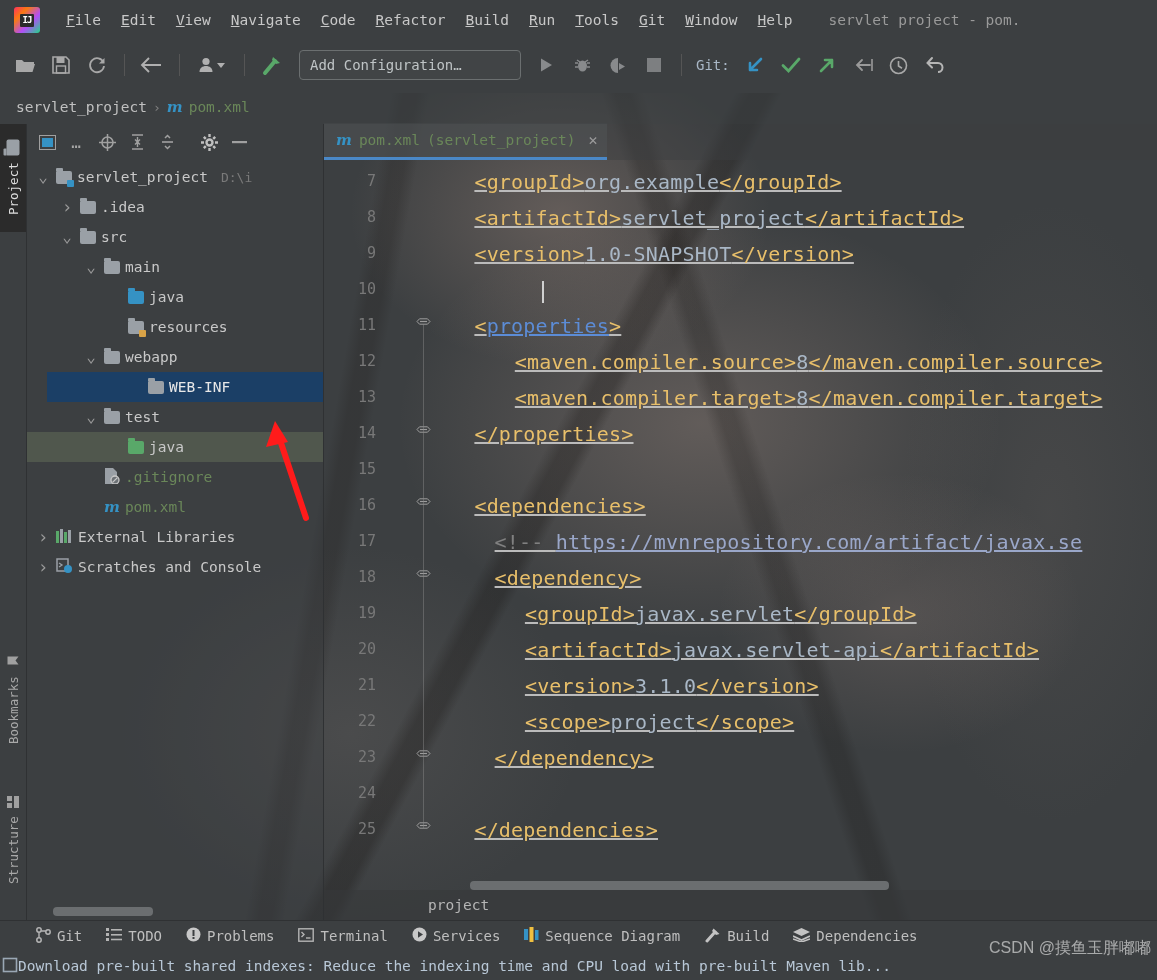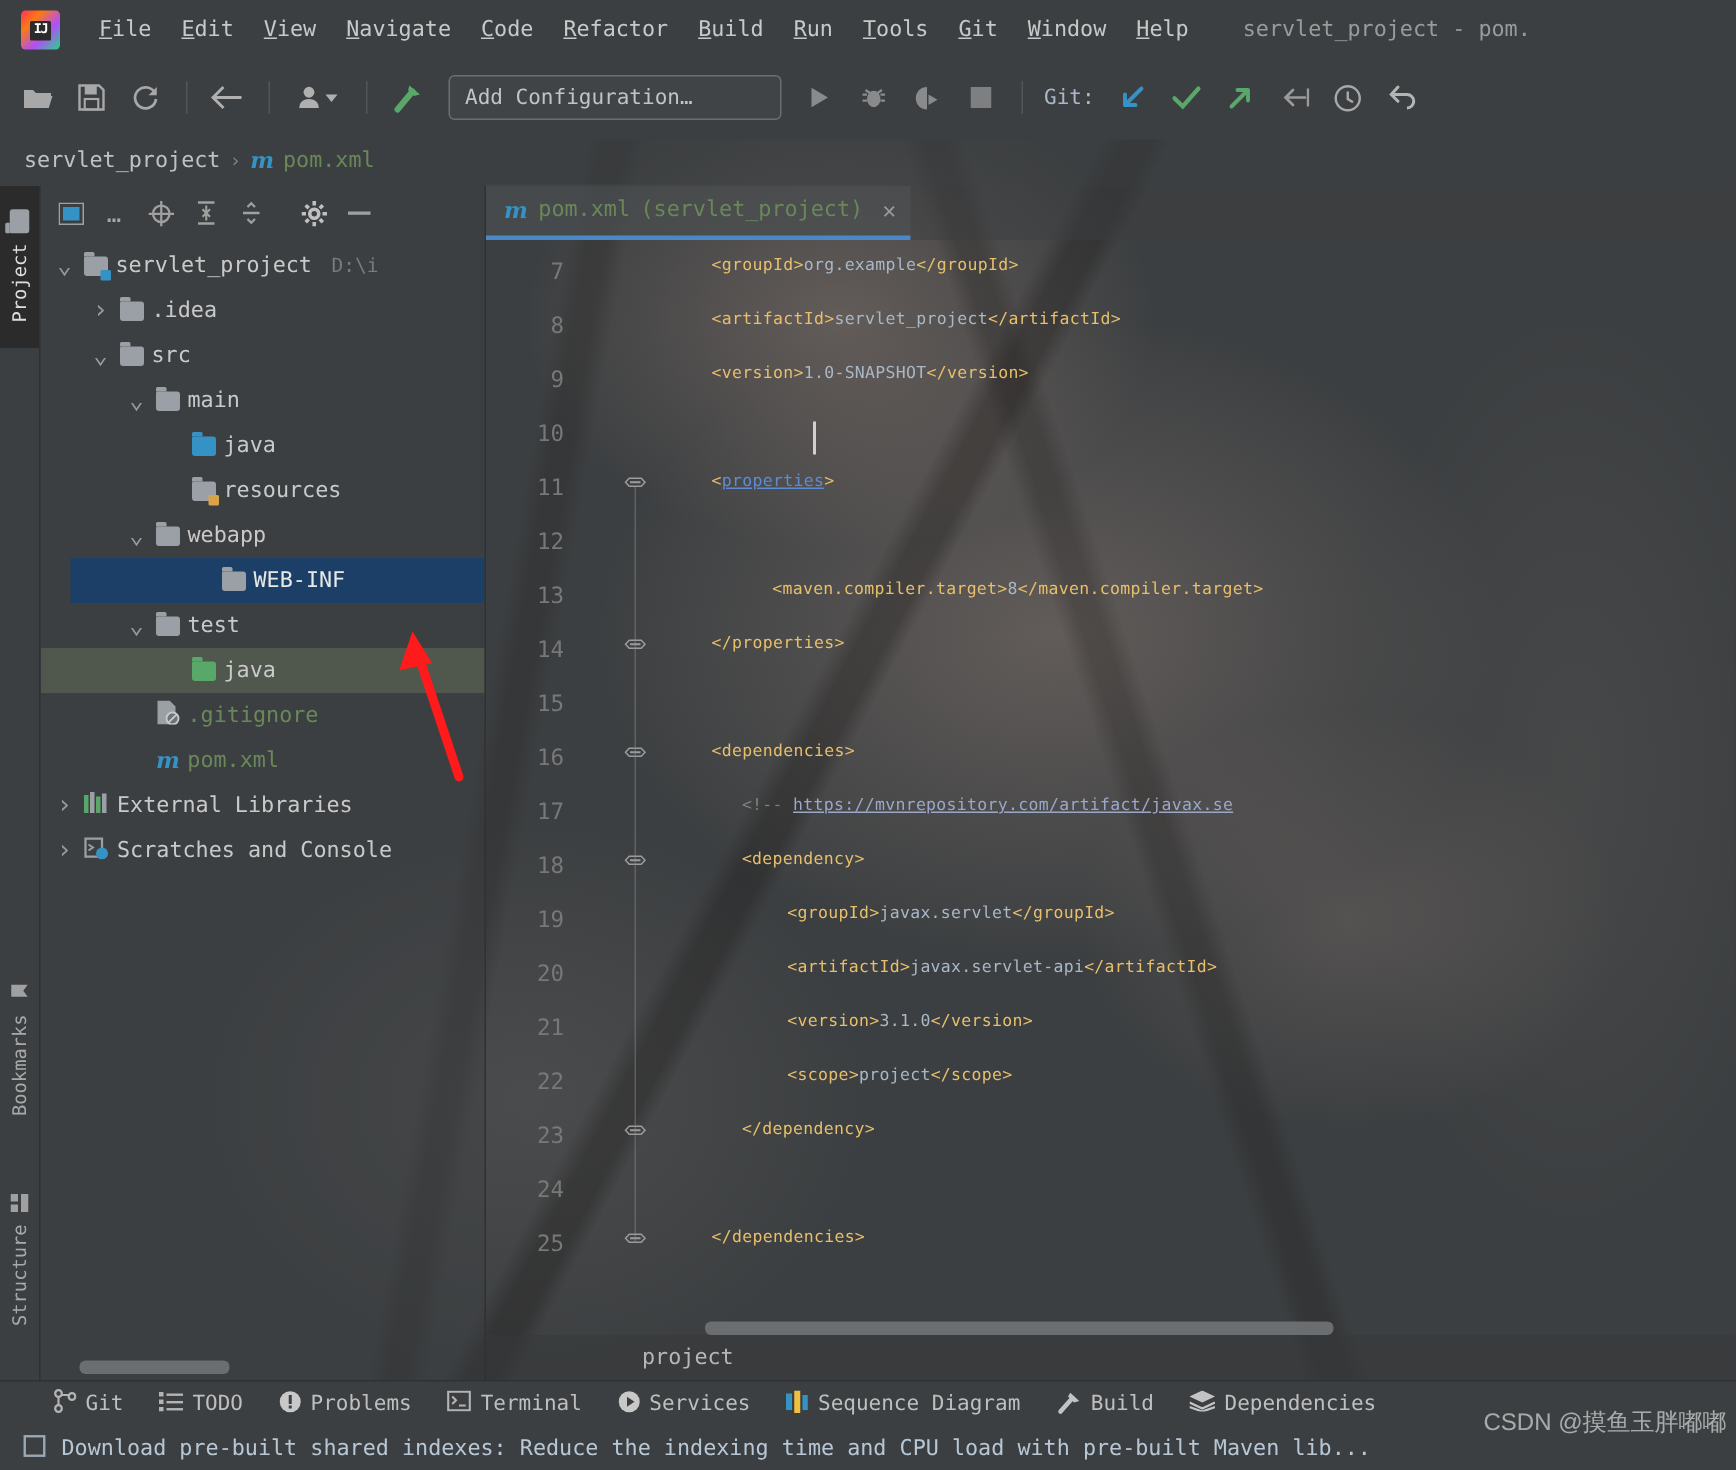--- a/index.html
+++ b/index.html
@@ -101,39 +101,39 @@
   .tabstrip{height:36px;display:flex;align-items:flex-end;background:rgba(60,63,65,.45);}
   .etab{height:34px;display:flex;align-items:center;gap:7px;padding:0 10px 0 12px;background:rgba(80,83,85,.55);
     border-bottom:3px solid #4a88c7;color:#6a8759;font-size:14.5px;white-space:nowrap;cursor:default;}
   .etab .x{color:#9a9a9a;font-size:15px;margin-left:6px;}
   .code-area{flex:1;display:flex;min-height:0;position:relative;overflow:hidden;}
   .gutter{width:110px;flex:none;position:relative;}
   .lnum{position:absolute;right:58px;color:#787878;font-size:15px;text-align:right;}
   .fold{position:absolute;left:92px;width:15px;height:13px;}
   .fold-line{position:absolute;left:99px;width:1px;background:rgba(140,140,140,.45);}
   .codelines{position:relative;flex:1;overflow:hidden;}
-  .cl{position:absolute;left:0;white-space:pre;font-size:11px;letter-spacing:.2px;}
+  .cl{position:absolute;left:0;white-space:pre;font-size:20px;letter-spacing:.2px;text-decoration:underline;}
   .tag{color:#e8bf6a;} .val{color:#a9b7c6;}
   .cmt{color:#808080;} .lnk{color:#9aa7c9;text-decoration:underline;}
   .ul{color:#5c8cd6;text-decoration:underline;}
   .caret{position:absolute;width:2px;height:22px;background:#d0d0d0;}
   .hscroll-code{position:absolute;left:110px;right:0;bottom:0;height:9px;}
   .hscroll-code i{display:block;height:9px;background:#6b6e70;border-radius:4px;}
 
   
   .editor-crumb{height:30px;display:flex;align-items:center;padding-left:104px;color:#b6b6b6;font-size:14.5px;background:rgba(55,57,59,.55);}
   .editor-tabs{height:42px;display:flex;align-items:center;gap:28px;padding-left:20px;background:rgba(72,75,77,.6);}
   .ebtab{color:#c9c9c9;font-size:14.5px;padding-bottom:4px;cursor:default;}
   .ebtab.active{border-bottom:3px solid #4a88c7;}
 
   
   .toolwin{position:relative;z-index:3;height:30px;display:flex;align-items:center;gap:24px;padding-left:36px;background:#3c3f41;border-top:1px solid #2f3133;}
   .twitem{display:flex;align-items:center;gap:6px;color:#bfbfbf;font-size:14px;white-space:nowrap;cursor:default;}
   
-  .statusbar{position:relative;z-index:3;height:30px;display:flex;align-items:center;gap:10px;padding-left:15px;background:#3c3f41;text-align:right;}
+  .statusbar{position:relative;z-index:3;height:30px;display:flex;align-items:center;padding-left:2px;background:#3c3f41;text-align:right;}
   .status-text{color:#b8c7d6;font-size:14.5px;white-space:nowrap;overflow:hidden;}
   .wm{position:absolute;right:6px;top:938px;z-index:8;color:rgba(235,235,235,.62);font-size:16px;
     font-family:Liberation Sans, sans-serif;white-space:nowrap;pointer-events:none;}
   .ico{display:inline-block;vertical-align:middle;}
 </style>
 </head>
 <body>
 
 <div class="app">
   <div class="photo-bg"></div>
@@ -483,20 +483,21 @@
                 <path d="M4 3.5h7" stroke="#9c9c9c" stroke-width="1.2"></path>
               </svg></div>
             <div class="fold-line" style="top: 164px; height: 504px;"></div>
           </div>
         <div class="codelines" id="codelines">
             <div class="cl" style="top: 10px; left: 40.4px;"><span class="tag">&lt;groupId&gt;</span><span class="val">org.example</span><span class="tag">&lt;/groupId&gt;</span></div>
             <div class="cl" style="top: 46px; left: 40.4px;"><span class="tag">&lt;artifactId&gt;</span><span class="val">servlet_project</span><span class="tag">&lt;/artifactId&gt;</span></div>
             <div class="cl" style="top: 82px; left: 40.4px;"><span class="tag">&lt;version&gt;</span><span class="val">1.0-SNAPSHOT</span><span class="tag">&lt;/version&gt;</span></div>
             <div class="cl" style="top: 118px; left: 108px;"><span class="caret" style="left: 0px; top: 3px;"></span></div>
             <div class="cl" style="top: 154px; left: 40.4px;"><span class="tag">&lt;</span><span class="ul">properties</span><span class="tag">&gt;</span></div>
+            <div class="cl" style="top: 190px; left: 80.8px;"><span class="tag">&lt;maven.compiler.source&gt;</span><span class="val">8</span><span class="tag">&lt;/maven.compiler.source&gt;</span></div>
             <div class="cl" style="top: 226px; left: 80.8px;"><span class="tag">&lt;maven.compiler.target&gt;</span><span class="val">8</span><span class="tag">&lt;/maven.compiler.target&gt;</span></div>
             <div class="cl" style="top: 262px; left: 40.4px;"><span class="tag">&lt;/properties&gt;</span></div>
             <div class="cl" style="top: 298px; left: 0px;"></div>
             <div class="cl" style="top: 334px; left: 40.4px;"><span class="tag">&lt;dependencies&gt;</span></div>
             <div class="cl" style="top: 370px; left: 60.6px;"><span class="cmt">&lt;!-- </span><span class="lnk">https://mvnrepository.com/artifact/javax.se</span></div>
             <div class="cl" style="top: 406px; left: 60.6px;"><span class="tag">&lt;dependency&gt;</span></div>
             <div class="cl" style="top: 442px; left: 90.9px;"><span class="tag">&lt;groupId&gt;</span><span class="val">javax.servlet</span><span class="tag">&lt;/groupId&gt;</span></div>
             <div class="cl" style="top: 478px; left: 90.9px;"><span class="tag">&lt;artifactId&gt;</span><span class="val">javax.servlet-api</span><span class="tag">&lt;/artifactId&gt;</span></div>
             <div class="cl" style="top: 514px; left: 90.9px;"><span class="tag">&lt;version&gt;</span><span class="val">3.1.0</span><span class="tag">&lt;/version&gt;</span></div>
             <div class="cl" style="top: 550px; left: 90.9px;"><span class="tag">&lt;scope&gt;</span><span class="val">project</span><span class="tag">&lt;/scope&gt;</span></div>

